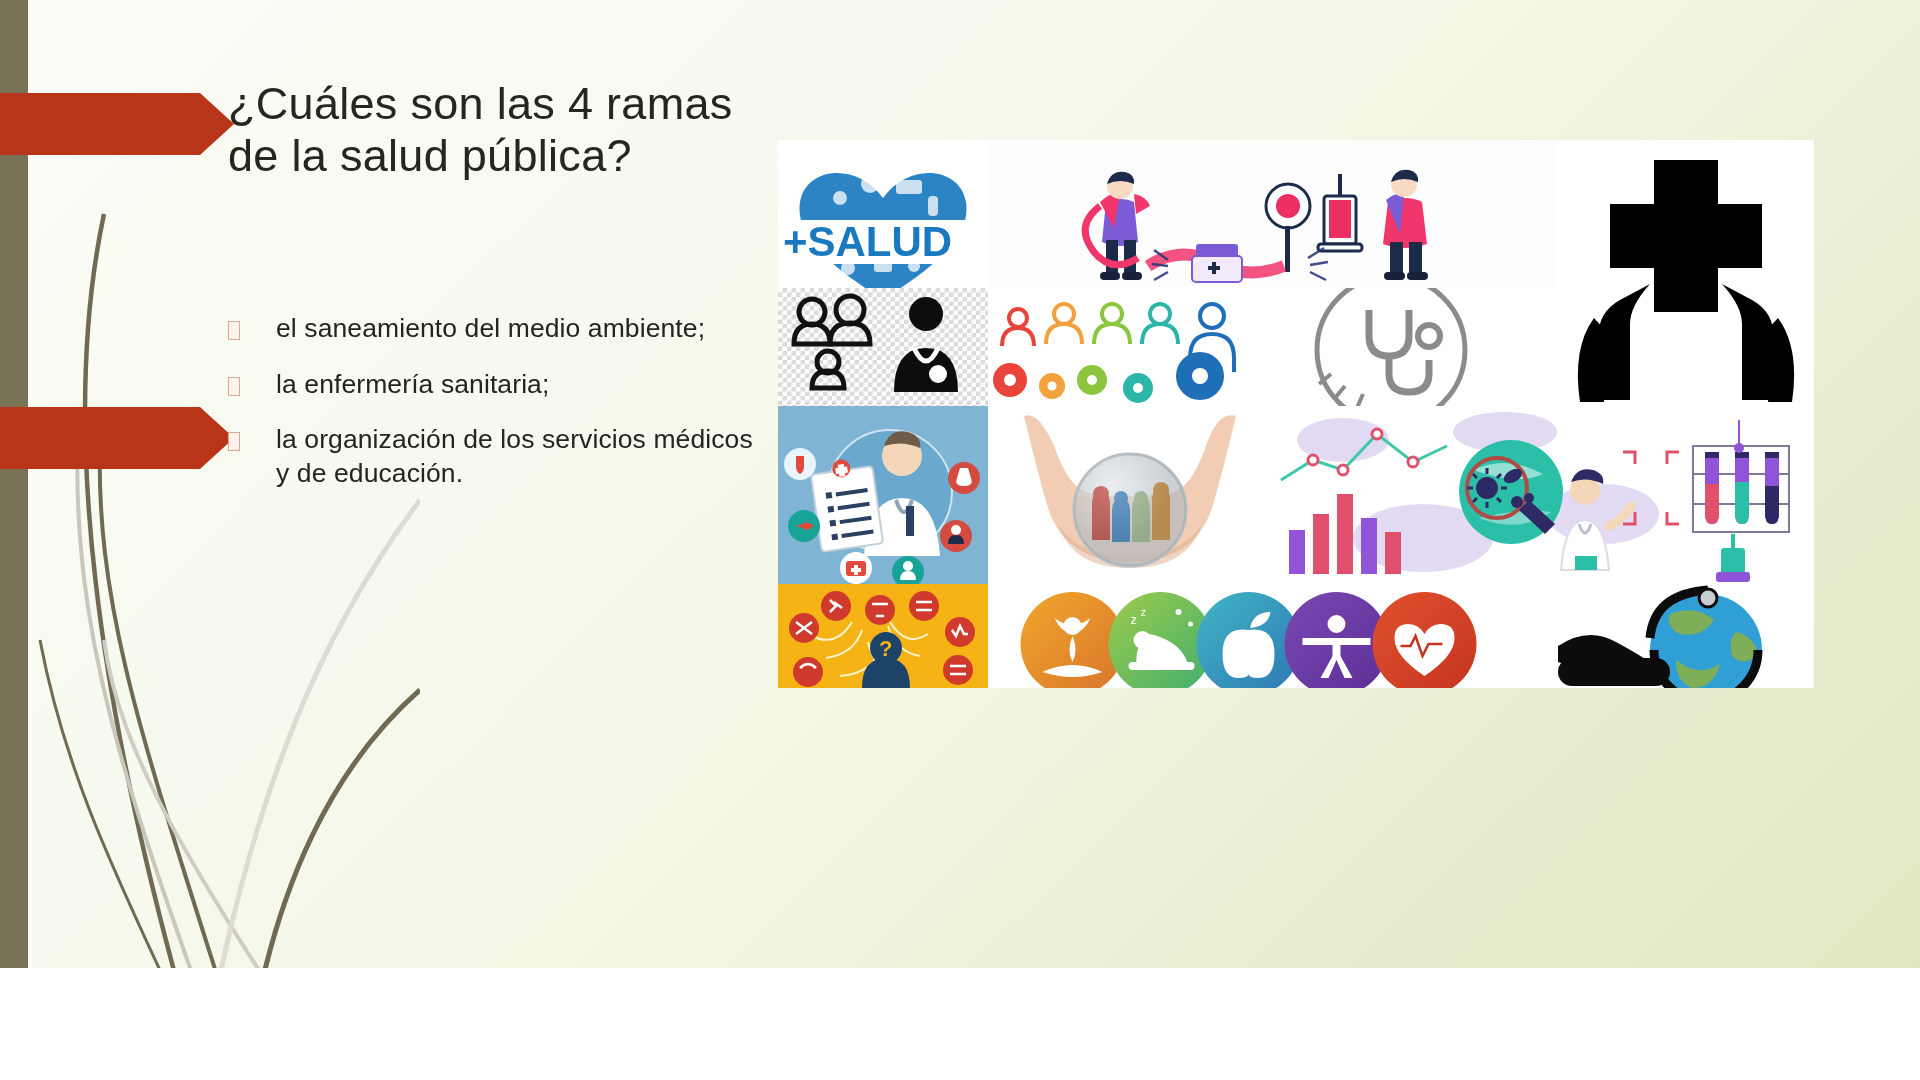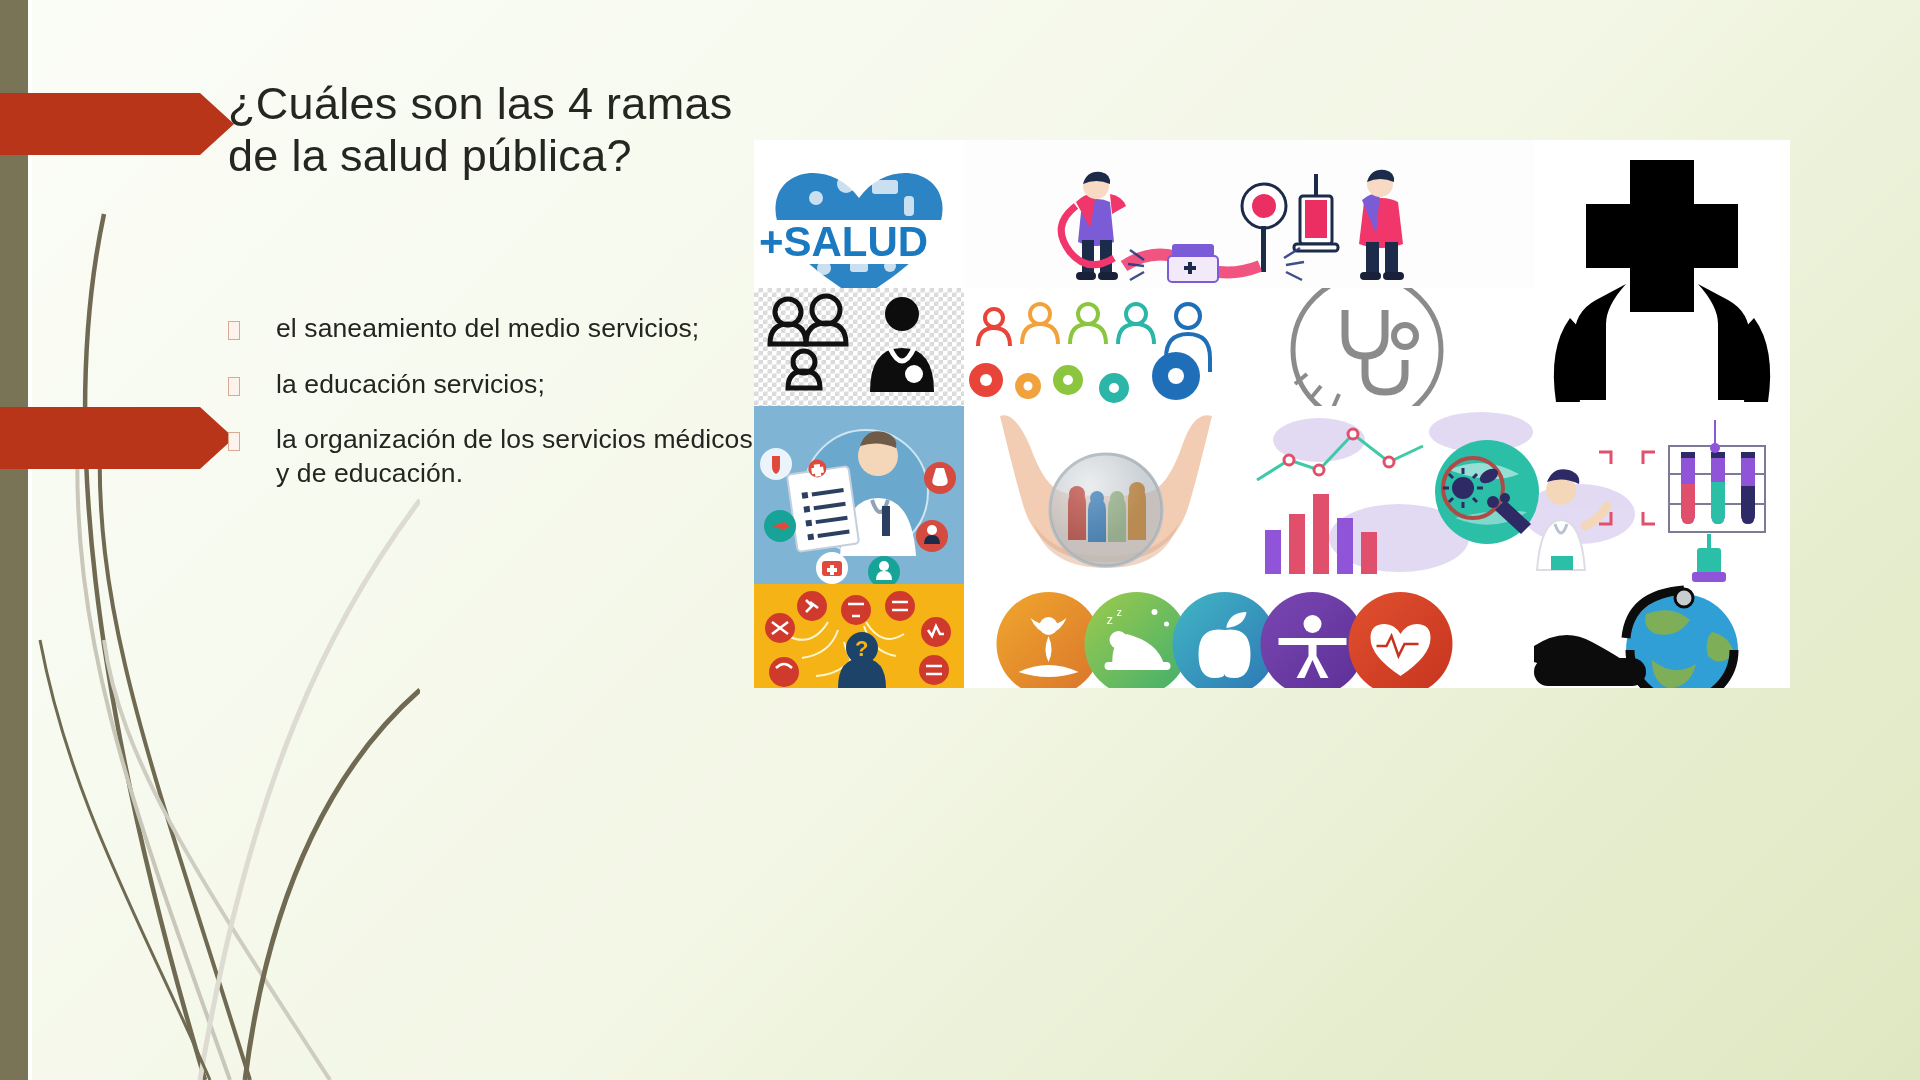--- a/index.html
+++ b/index.html
@@ -3,21 +3,21 @@
 <meta charset="utf-8">
 <style>
   html, body {
     margin: 0; padding: 0;
     width: 1920px; height: 1080px;
     overflow: hidden;
     font-family: "Liberation Sans", sans-serif;
   }
   #slide {
     position: relative;
-    width: 1920px; height: 1080px;
+    width: 1920px; height: 968px;
     background: linear-gradient(135deg, #fbfdf7 0%, #f7faef 28%, #f2f6e4 55%, #e7eed0 78%, #dfe7c2 100%);
     overflow: hidden;
   }
 
   
   .left-bar {
     position: absolute;
     left: 0; top: 0;
     width: 28px; height: 1080px;
     background: #7a7456;
@@ -85,21 +85,21 @@
   .bullet-text {
     font-size: 26.5px;
     line-height: 1.27;
     color: #242420;
     letter-spacing: .1px;
   }
 
   
   #collage {
     position: absolute;
-    left: 754px; top: 140px;
+    left: 778px; top: 140px;
     width: 1036px; height: 548px;
     background: #ffffff;
     overflow: hidden;
     display: grid;
     grid-template-columns: 210px 285px 285px 256px;
     grid-template-rows: 148px 118px 178px 104px;
   }
   .tile { position: relative; overflow: hidden; background: #fff; }
 
   
@@ -150,25 +150,25 @@
 
   <div class="banner" id="banner-1"></div>
   <div class="banner" id="banner-2"></div>
 
   <div id="title">¿Cuáles son las 4 ramas
 de la salud pública?</div>
 
   <div id="bullets">
     <div class="bullet-row">
       <span class="bullet-mark"></span>
-      <span class="bullet-text">el saneamiento del medio servicios;</span>
+      <span class="bullet-text">el saneamiento del medio ambiente;</span>
     </div>
     <div class="bullet-row">
       <span class="bullet-mark"></span>
-      <span class="bullet-text">la educación servicios;</span>
+      <span class="bullet-text">la enfermería sanitaria;</span>
     </div>
     <div class="bullet-row">
       <span class="bullet-mark"></span>
       <span class="bullet-text">la organización de los servicios médicos y de educación.</span>
     </div>
   </div>
 
   <div id="collage">
 
     <div class="tile a-salud checker">

